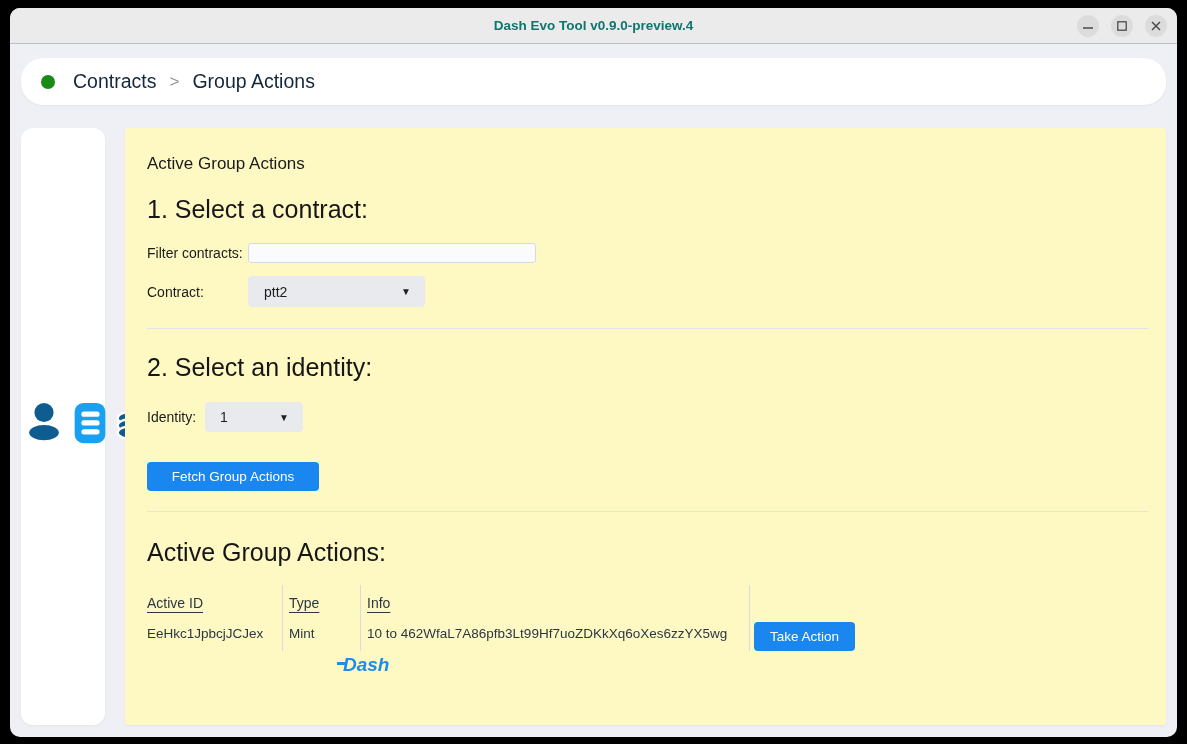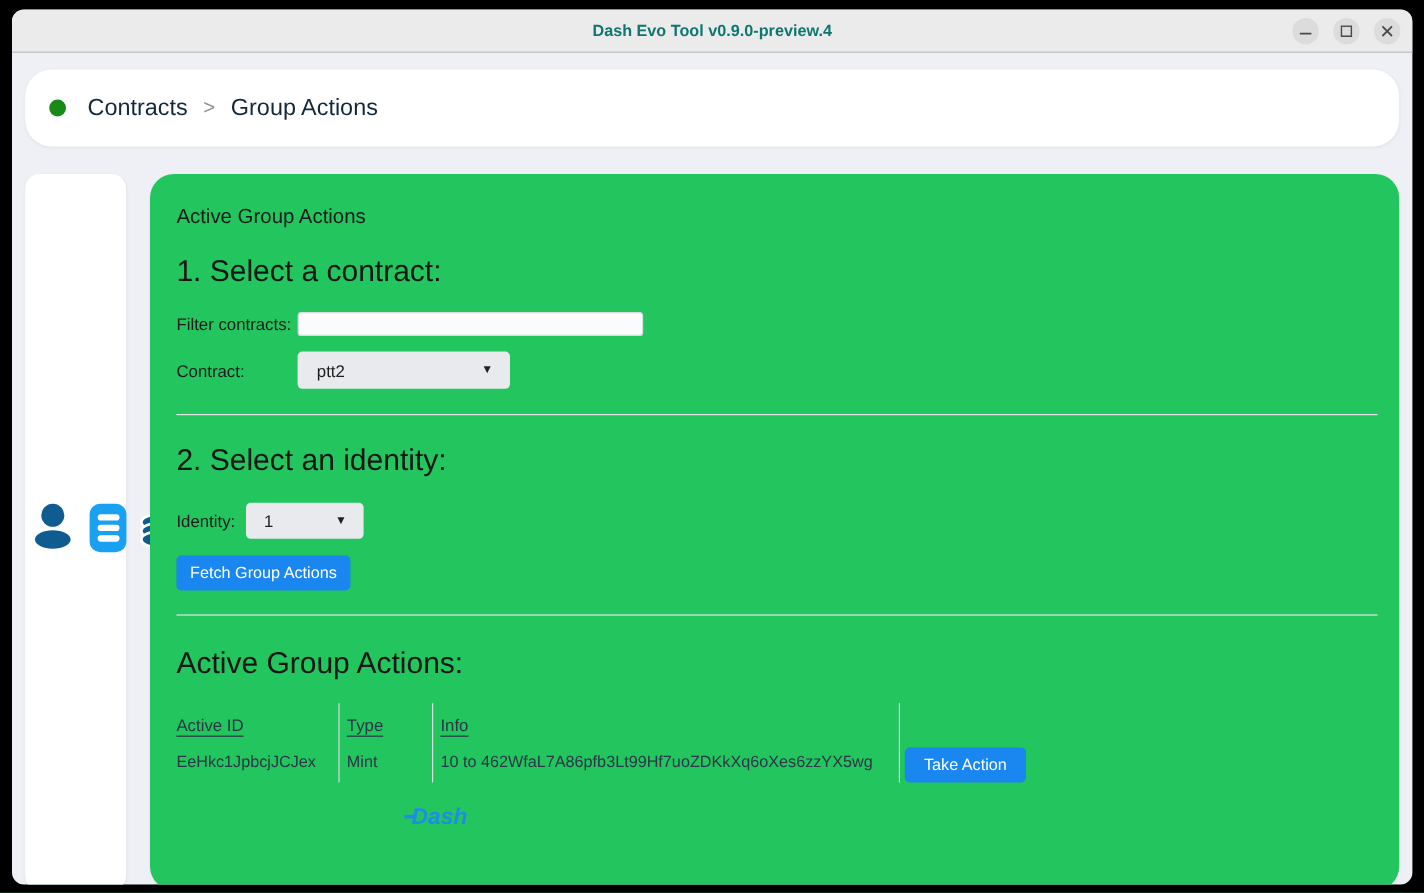--- a/index.html
+++ b/index.html
@@ -21,21 +21,21 @@
   .win-btn{
     width:22px; height:22px; border-radius:50%; background:#dcdcdd; border:none;
     display:flex; align-items:center; justify-content:center; cursor:pointer; padding:0;
   }
   .win-btn svg{ display:block; }
 
   
   .app{ padding:14px 11px 11px 11px; height:692px; }
 
   .breadcrumb-bar{
-    height:64px; background:#fff; border-radius:22px;
+    height:47px; background:#fff; border-radius:22px;
     box-shadow:0 1px 3px rgba(0,0,0,0.05);
     display:flex; align-items:center; padding:0 20px; margin-bottom:23px;
   }
   .status-dot{ width:14px; height:14px; border-radius:50%; background:#178a17; margin-right:18px; }
   .crumb{ font-size:19.5px; color:#14283c; }
   .crumb-sep{ font-size:17px; color:#8d949c; margin:0 13px; }
 
   .content-row{ display:flex; gap:20px; height:597px; }
 
   
@@ -51,21 +51,21 @@
     font-size:19px; font-weight:bold; font-style:italic; color:#1e8ceb;
     letter-spacing:0px; position:relative; display:inline-block;
   }
   .dash-logo::before{
     content:""; position:absolute; left:-6px; top:8px; width:10px; height:3px; background:#1e8ceb;
   }
   .network-label{ font-size:12.5px; font-weight:bold; color:#f7a01d; margin-top:9px; }
 
   
   .main-panel{
-    flex:1; background:#22c55e; border-radius:20px;
+    flex:1; background:#fef9c3; border-radius:4px;
     box-shadow:0 1px 3px rgba(0,0,0,0.05);
     padding:0 18px 0 22px; overflow:hidden;
   }
   .main-title{ margin-top:26px; font-size:17px; color:#1a1a1a; }
   .section-heading{ font-size:25px; color:#161616; }
   .h1{ margin-top:21px; }
   .h2{ margin-top:24px; }
   .h3{ margin-top:26px; }
 
   .form-row{ display:flex; align-items:center; }
@@ -91,21 +91,21 @@
   .select-arrow{ font-size:10px; color:#222; }
 
   .divider{ height:1px; background:#e3e4e9; margin-right:0; }
   .div1{ margin-top:21px; }
   .div2{ margin-top:20px; }
 
   .btn-primary{
     background:#1a86f0; color:#fff; border:none; border-radius:4px;
     font-size:13.5px; font-family:"Liberation Sans", sans-serif; cursor:pointer;
   }
-  .fetch-btn{ margin-top:14px; width:145px; height:29px; }
+  .fetch-btn{ margin-top:30px; width:172px; height:29px; }
 
   
   .actions-table{ margin-top:18px; display:flex; }
   .col{ border-right:1px solid #dadbe0; padding:0 8px 10px 6px; }
   .col-action-id{ width:136px; padding-left:0; }
   .col-type{ width:78px; }
   .col-info{ width:389px; }
   .col-note{ width:145px; }
   .col-btn{ border-right:none; padding:0 0 0 4px; }
   .th{ height:36px; display:flex; align-items:center; }

